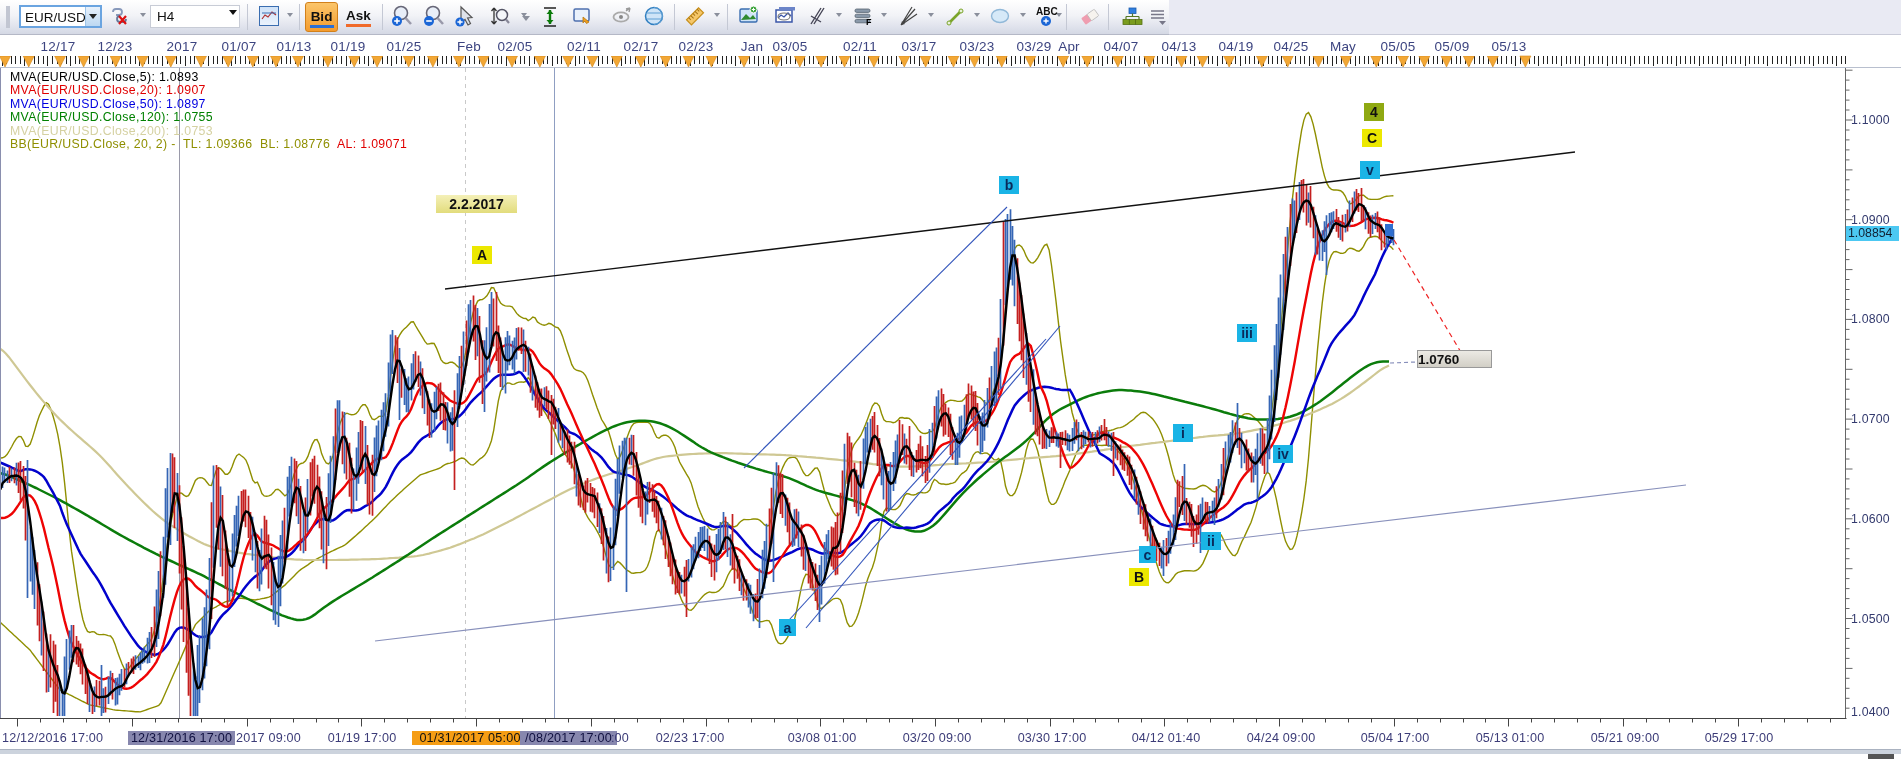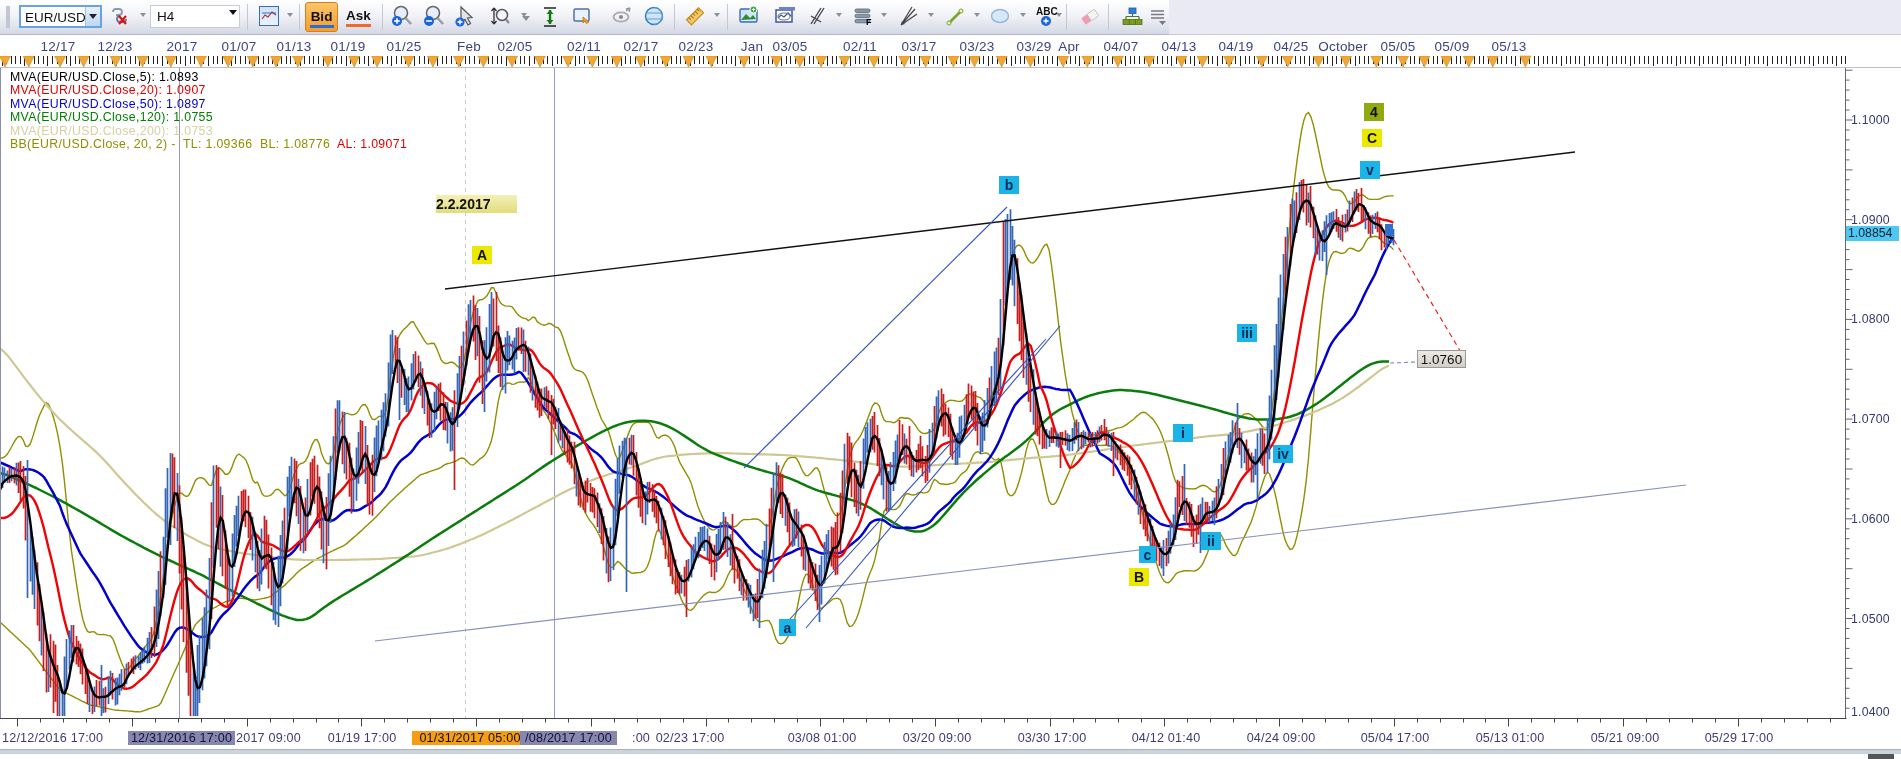--- a/index.html
+++ b/index.html
@@ -20,27 +20,27 @@
 .drop{position:absolute;top:13px;width:0;height:0;border:3.5px solid transparent;border-top:4.5px solid #8a8f9c}
 .ti{position:absolute;top:4px}
 #daterow{position:absolute;left:0;top:36px;width:1512px;height:20px;background:#fff}
 .td{position:absolute;top:3px;transform:translateX(-50%);font-size:13.5px;color:#3c4480;letter-spacing:0.2px;white-space:nowrap}
 #legend{position:absolute;left:10px;top:71px;font-size:12.3px;letter-spacing:0.35px;line-height:13.4px;white-space:nowrap}
 .pr{position:absolute;left:1851px;font-size:12.3px;color:#333a6e;letter-spacing:0.2px}
 #cur{position:absolute;left:1846px;top:226px;width:53px;height:15px;background:#4cc8f2;font-size:12.3px;color:#123;padding-left:2px}
 .bd{position:absolute;top:731px;font-size:12.6px;color:#3c3c78;letter-spacing:0.2px;text-align:center;white-space:nowrap}
 .hl1{background:#8787ae;color:#101040}
 .hl2{background:#f59d15;color:#101010}
-.note{position:absolute;width:81px;height:18px;background:linear-gradient(#f4f0b8,#e2dc7c);font-size:14px;font-weight:bold;color:#111;text-align:left;line-height:18px}
+.note{position:absolute;width:81px;height:18px;background:linear-gradient(#f4f0b8,#e2dc7c);font-size:14px;font-weight:bold;color:#111;text-align:center;line-height:18px}
 .ly,.lc,.lg,.lc2{position:absolute;width:20px;height:18px;font-size:14px;font-weight:bold;text-align:center;line-height:18px}
 .lc2{width:17px;height:17px}
 .ly{background:#ece800;color:#111}
 .lc,.lc2{background:#1ab4e6;color:#0a2a5a}
 .lg{background:#8fa912;color:#111}
-.tgt{position:absolute;width:49px;height:18px;background:linear-gradient(#eceae4,#d2cfc6);border:1px solid #999;font-size:13.5px;font-weight:normal;color:#111;text-align:center;line-height:17px}
+.tgt{position:absolute;width:75px;height:18px;background:linear-gradient(#eceae4,#d2cfc6);border:1px solid #999;font-size:13.5px;font-weight:bold;color:#111;text-align:left;line-height:17px}
 #scroll{position:absolute;left:0;top:749px;width:1901px;height:5px;background:#ccd3dd;border-top:1px solid #aab2c0}
 #bricon{position:absolute;left:1868px;top:754px;width:26px;height:5px;background:#555}
 </style></head><body>
 <div id="root">
 <svg width="1901" height="759" viewBox="0 0 1901 759" style="position:absolute;left:0;top:0">
       <clipPath id="plot">
         <rect x="1" y="68" width="1844.0" height="650"></rect>
       </clipPath>
       <path d="M2.5 56v10 M6.5 56v8 M11.5 56v8 M15.5 56v8 M20.5 56v8 M24.5 56v10 M29.5 56v8 M34.5 56v8 M38.5 56v8 M43.5 56v8 M47.5 56v10 M52.5 56v8 M57.5 56v8 M61.5 56v8 M66.5 56v8 M70.5 56v10 M75.5 56v8 M79.5 56v8 M84.5 56v8 M89.5 56v8 M93.5 56v10 M98.5 56v8 M102.5 56v8 M107.5 56v8 M112.5 56v8 M116.5 56v10 M121.5 56v8 M125.5 56v8 M130.5 56v8 M135.5 56v8 M139.5 56v10 M144.5 56v8 M148.5 56v8 M153.5 56v8 M157.5 56v8 M162.5 56v10 M167.5 56v8 M171.5 56v8 M176.5 56v8 M180.5 56v8 M185.5 56v10 M190.5 56v8 M194.5 56v8 M199.5 56v8 M203.5 56v8 M208.5 56v10 M213.5 56v8 M217.5 56v8 M222.5 56v8 M226.5 56v8 M231.5 56v10 M235.5 56v8 M240.5 56v8 M245.5 56v8 M249.5 56v8 M254.5 56v10 M258.5 56v8 M263.5 56v8 M268.5 56v8 M272.5 56v8 M277.5 56v10 M281.5 56v8 M286.5 56v8 M290.5 56v8 M295.5 56v8 M300.5 56v10 M304.5 56v8 M309.5 56v8 M313.5 56v8 M318.5 56v8 M323.5 56v10 M327.5 56v8 M332.5 56v8 M336.5 56v8 M341.5 56v8 M346.5 56v10 M350.5 56v8 M355.5 56v8 M359.5 56v8 M364.5 56v8 M368.5 56v10 M373.5 56v8 M378.5 56v8 M382.5 56v8 M387.5 56v8 M391.5 56v10 M396.5 56v8 M401.5 56v8 M405.5 56v8 M410.5 56v8 M414.5 56v10 M419.5 56v8 M424.5 56v8 M428.5 56v8 M433.5 56v8 M437.5 56v10 M442.5 56v8 M446.5 56v8 M451.5 56v8 M456.5 56v8 M460.5 56v10 M465.5 56v8 M469.5 56v8 M474.5 56v8 M479.5 56v8 M483.5 56v10 M488.5 56v8 M492.5 56v8 M497.5 56v8 M501.5 56v8 M506.5 56v10 M511.5 56v8 M515.5 56v8 M520.5 56v8 M524.5 56v8 M529.5 56v10 M534.5 56v8 M538.5 56v8 M543.5 56v8 M547.5 56v8 M552.5 56v10 M557.5 56v8 M561.5 56v8 M566.5 56v8 M570.5 56v8 M575.5 56v10 M579.5 56v8 M584.5 56v8 M589.5 56v8 M593.5 56v8 M598.5 56v10 M602.5 56v8 M607.5 56v8 M612.5 56v8 M616.5 56v8 M621.5 56v10 M625.5 56v8 M630.5 56v8 M635.5 56v8 M639.5 56v8 M644.5 56v10 M648.5 56v8 M653.5 56v8 M657.5 56v8 M662.5 56v8 M667.5 56v10 M671.5 56v8 M676.5 56v8 M680.5 56v8 M685.5 56v8 M690.5 56v10 M694.5 56v8 M699.5 56v8 M703.5 56v8 M708.5 56v8 M712.5 56v10 M717.5 56v8 M722.5 56v8 M726.5 56v8 M731.5 56v8 M735.5 56v10 M740.5 56v8 M745.5 56v8 M749.5 56v8 M754.5 56v8 M758.5 56v10 M763.5 56v8 M768.5 56v8 M772.5 56v8 M777.5 56v8 M781.5 56v10 M786.5 56v8 M790.5 56v8 M795.5 56v8 M800.5 56v8 M804.5 56v10 M809.5 56v8 M813.5 56v8 M818.5 56v8 M823.5 56v8 M827.5 56v10 M832.5 56v8 M836.5 56v8 M841.5 56v8 M846.5 56v8 M850.5 56v10 M855.5 56v8 M859.5 56v8 M864.5 56v8 M868.5 56v8 M873.5 56v10 M878.5 56v8 M882.5 56v8 M887.5 56v8 M891.5 56v8 M896.5 56v10 M901.5 56v8 M905.5 56v8 M910.5 56v8 M914.5 56v8 M919.5 56v10 M923.5 56v8 M928.5 56v8 M933.5 56v8 M937.5 56v8 M942.5 56v10 M946.5 56v8 M951.5 56v8 M956.5 56v8 M960.5 56v8 M965.5 56v10 M969.5 56v8 M974.5 56v8 M979.5 56v8 M983.5 56v8 M988.5 56v10 M992.5 56v8 M997.5 56v8 M1001.5 56v8 M1006.5 56v8 M1011.5 56v10 M1015.5 56v8 M1020.5 56v8 M1024.5 56v8 M1029.5 56v8 M1034.5 56v10 M1038.5 56v8 M1043.5 56v8 M1047.5 56v8 M1052.5 56v8 M1057.5 56v10 M1061.5 56v8 M1066.5 56v8 M1070.5 56v8 M1075.5 56v8 M1079.5 56v10 M1084.5 56v8 M1089.5 56v8 M1093.5 56v8 M1098.5 56v8 M1102.5 56v10 M1107.5 56v8 M1112.5 56v8 M1116.5 56v8 M1121.5 56v8 M1125.5 56v10 M1130.5 56v8 M1134.5 56v8 M1139.5 56v8 M1144.5 56v8 M1148.5 56v10 M1153.5 56v8 M1157.5 56v8 M1162.5 56v8 M1167.5 56v8 M1171.5 56v10 M1176.5 56v8 M1180.5 56v8 M1185.5 56v8 M1190.5 56v8 M1194.5 56v10 M1199.5 56v8 M1203.5 56v8 M1208.5 56v8 M1212.5 56v8 M1217.5 56v10 M1222.5 56v8 M1226.5 56v8 M1231.5 56v8 M1235.5 56v8 M1240.5 56v10 M1245.5 56v8 M1249.5 56v8 M1254.5 56v8 M1258.5 56v8 M1263.5 56v10 M1268.5 56v8 M1272.5 56v8 M1277.5 56v8 M1281.5 56v8 M1286.5 56v10 M1290.5 56v8 M1295.5 56v8 M1300.5 56v8 M1304.5 56v8 M1309.5 56v10 M1313.5 56v8 M1318.5 56v8 M1323.5 56v8 M1327.5 56v8 M1332.5 56v10 M1336.5 56v8 M1341.5 56v8 M1345.5 56v8 M1350.5 56v8 M1355.5 56v10 M1359.5 56v8 M1364.5 56v8 M1368.5 56v8 M1373.5 56v8 M1378.5 56v10 M1382.5 56v8 M1387.5 56v8 M1391.5 56v8 M1396.5 56v8 M1401.5 56v10 M1405.5 56v8 M1410.5 56v8 M1414.5 56v8 M1419.5 56v8 M1423.5 56v10 M1428.5 56v8 M1433.5 56v8 M1437.5 56v8 M1442.5 56v8 M1446.5 56v10 M1451.5 56v8 M1456.5 56v8 M1460.5 56v8 M1465.5 56v8 M1469.5 56v10 M1474.5 56v8 M1479.5 56v8 M1483.5 56v8 M1488.5 56v8 M1492.5 56v10 M1497.5 56v8 M1501.5 56v8 M1506.5 56v8 M1511.5 56v8 M1515.5 56v10 M1520.5 56v8 M1524.5 56v8 M1529.5 56v8 M1534.5 56v8 M1538.5 56v10 M1543.5 56v8 M1547.5 56v8 M1552.5 56v8 M1556.5 56v8 M1561.5 56v10 M1566.5 56v8 M1570.5 56v8 M1575.5 56v8 M1579.5 56v8 M1584.5 56v10 M1589.5 56v8 M1593.5 56v8 M1598.5 56v8 M1602.5 56v8 M1607.5 56v10 M1612.5 56v8 M1616.5 56v8 M1621.5 56v8 M1625.5 56v8 M1630.5 56v10 M1634.5 56v8 M1639.5 56v8 M1644.5 56v8 M1648.5 56v8 M1653.5 56v10 M1657.5 56v8 M1662.5 56v8 M1667.5 56v8 M1671.5 56v8 M1676.5 56v10 M1680.5 56v8 M1685.5 56v8 M1690.5 56v8 M1694.5 56v8 M1699.5 56v10 M1703.5 56v8 M1708.5 56v8 M1712.5 56v8 M1717.5 56v8 M1722.5 56v10 M1726.5 56v8 M1731.5 56v8 M1735.5 56v8 M1740.5 56v8 M1745.5 56v10 M1749.5 56v8 M1754.5 56v8 M1758.5 56v8 M1763.5 56v8 M1767.5 56v10 M1772.5 56v8 M1777.5 56v8 M1781.5 56v8 M1786.5 56v8 M1790.5 56v10 M1795.5 56v8 M1800.5 56v8 M1804.5 56v8 M1809.5 56v8 M1813.5 56v10 M1818.5 56v8 M1823.5 56v8 M1827.5 56v8 M1832.5 56v8 M1836.5 56v10 M1841.5 56v8 M1845.5 56v8" stroke="#222" stroke-width="1" fill="none"></path>
       <path d="M-0.5 56 L10.5 56 L5 67 Z" fill="#f2a735" stroke="#d4881c" stroke-width="0.6"></path>
@@ -291,21 +291,21 @@
       <div class="td" style="left:790px">03/05</div>
       <div class="td" style="left:860px">02/11</div>
       <div class="td" style="left:919px">03/17</div>
       <div class="td" style="left:977px">03/23</div>
       <div class="td" style="left:1034px">03/29</div>
       <div class="td" style="left:1069px">Apr</div>
       <div class="td" style="left:1121px">04/07</div>
       <div class="td" style="left:1179px">04/13</div>
       <div class="td" style="left:1236px">04/19</div>
       <div class="td" style="left:1291px">04/25</div>
-      <div class="td" style="left:1343px">October</div>
+      <div class="td" style="left:1343px">May</div>
       <div class="td" style="left:1398px">05/05</div>
       <div class="td" style="left:1452px">05/09</div>
       <div class="td" style="left:1509px">05/13</div>
     </div>
 <div id="legend">
 <div style="color:#000">MVA(EUR/USD.Close,5): 1.0893</div>
 <div style="color:#e00000">MVA(EUR/USD.Close,20): 1.0907</div>
 <div style="color:#0000e0">MVA(EUR/USD.Close,50): 1.0897</div>
 <div style="color:#008000">MVA(EUR/USD.Close,120): 1.0755</div>
 <div style="color:#d5d1a2">MVA(EUR/USD.Close,200): 1.0753</div>
@@ -328,21 +328,21 @@
     <div class="bd" style="left:1224px;width:114px">04/24 09:00</div>
     <div class="bd" style="left:1338px;width:114px">05/04 17:00</div>
     <div class="bd" style="left:1453px;width:114px">05/13 01:00</div>
     <div class="bd" style="left:1568px;width:114px">05/21 09:00</div>
     <div class="bd" style="left:1682px;width:114px">05/29 17:00</div>
     <div class="bd" style="left:2px;width:120px;text-align:left">12/12/2016 17:00</div>
     <div class="bd" style="left:236px;width:80px;text-align:left">2017 09:00</div>
     <div class="bd hl1" style="left:128px;width:107px">12/31/2016 17:00</div>
     <div class="bd hl2" style="left:412px;width:116px">01/31/2017 05:00</div>
     <div class="bd hl1" style="left:520px;width:97px">/08/2017 17:00</div>
-    <div class="bd" style="left:626px;width:30px;text-align:center">:00</div>
+    <div class="bd" style="left:599px;width:30px;text-align:right">:00</div>
 <div class="note" style="left:436px;top:195px">2.2.2017</div>
     <div class="ly" style="left:472px;top:246px">A</div>
     <div class="lc" style="left:999px;top:176px">b</div>
     <div class="lg" style="left:1364px;top:103px">4</div>
     <div class="ly" style="left:1362px;top:129px">C</div>
     <div class="lc" style="left:1360px;top:161px">v</div>
     <div class="lc" style="left:1237px;top:324px">iii</div>
     <div class="lc" style="left:1173px;top:424px">i</div>
     <div class="lc" style="left:1273px;top:445px">iv</div>
     <div class="lc" style="left:1201px;top:532px">ii</div>

